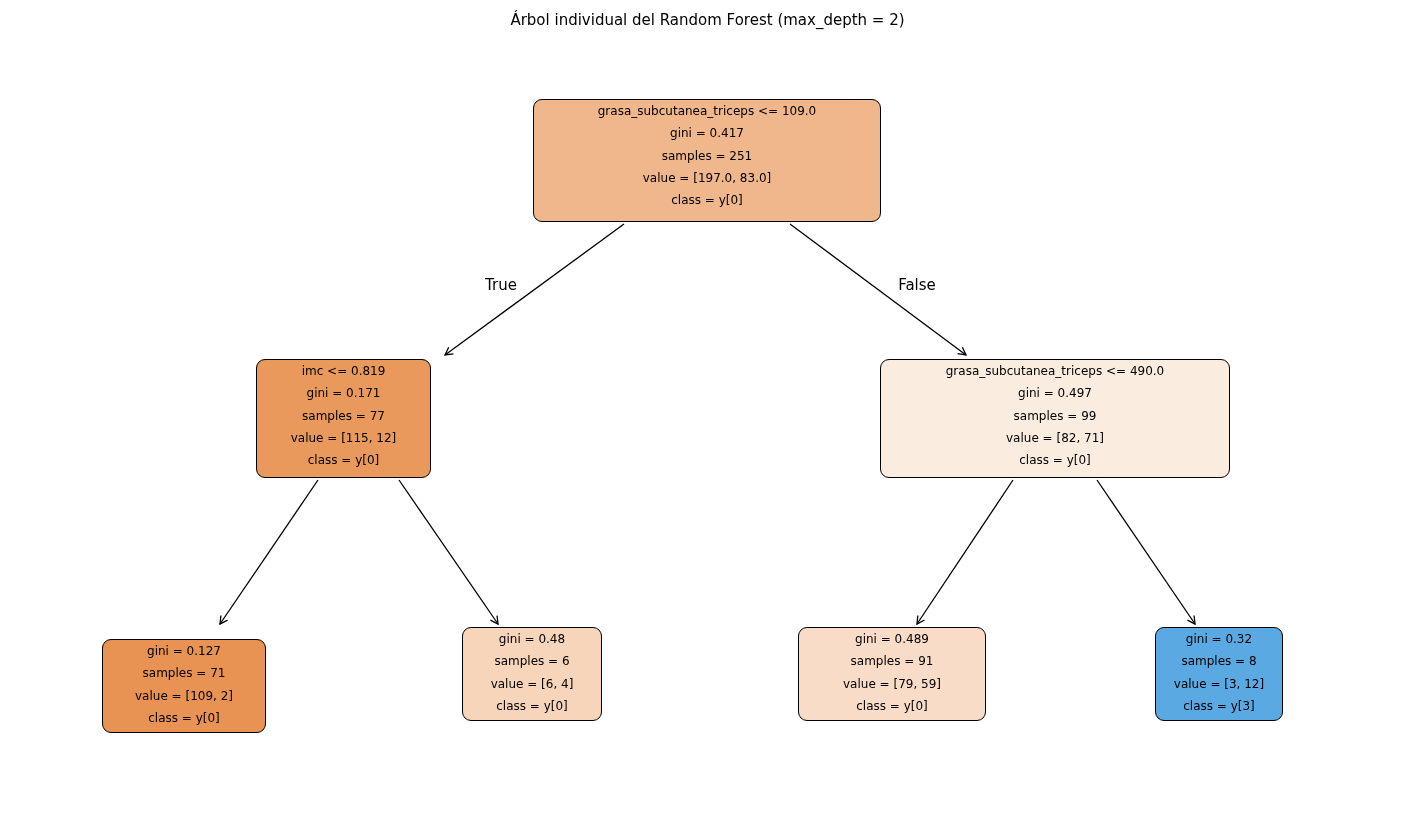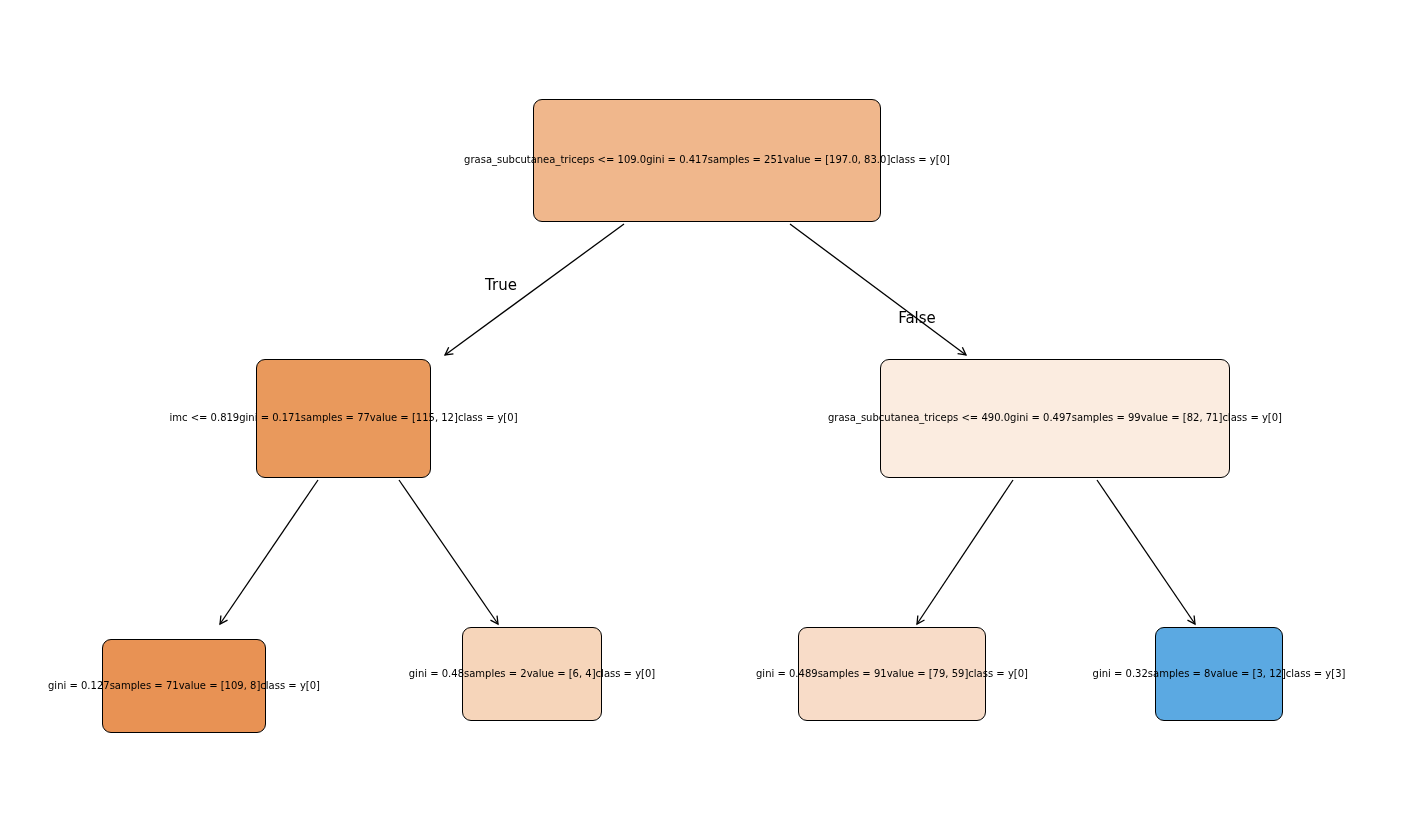--- a/index.html
+++ b/index.html
@@ -30,50 +30,50 @@
     left: 0;
     width: 1415px;
     height: 814px;
   }
   .tree-node {
     position: absolute;
     box-sizing: border-box;
     border: 1.3px solid #000000;
     border-radius: 9px;
     display: flex;
-    flex-direction: row;
+    flex-direction: column;
     align-items: center;
-    justify-content: center;
-    font-size: 10px;
+    font-size: 12px;
     line-height: 22.3px;
     color: #000000;
     text-align: center;
     white-space: nowrap;
   }
   .node-root  { left: 533px; top:  99px; width: 348px; height: 123px; }
   .node-left  { left: 256px; top: 359px; width: 175px; height: 119px; }
   .node-right { left: 880px; top: 359px; width: 350px; height: 119px; }
   .node-leaf1 { left: 102px; top: 627px; width: 164px; height: 94px; }
   .node-leaf2 { left: 462px; top: 627px; width: 140px; height: 94px; }
   .node-leaf3 { left: 798px; top: 627px; width: 188px; height: 94px; }
   .node-leaf4 { left: 1155px; top: 627px; width: 128px; height: 94px; }
   .edge-label {
     position: absolute;
     font-size: 15px;
     color: #000000;
     transform: translate(-50%, -50%);
   }
   .edge-label-true  { left: 501px; top: 285px; }
-  .edge-label-false { left: 917px; top: 285px; margin-top: 33px; }
+  .edge-label-false { left: 917px; top: 285px; }
 </style>
 </head>
 <body>
 
 <div class="canvas">
 
+  <div class="chart-title">Árbol individual del Random Forest (max_depth = 2)</div>
 
   <svg class="edges-svg" viewBox="0 0 1415 814" xmlns="http://www.w3.org/2000/svg">
     <defs>
       <marker id="arrowhead" markerUnits="userSpaceOnUse" markerWidth="14" markerHeight="14" refX="8.5" refY="5" orient="auto">
         <path d="M1,1 L8.5,5 L1,9" fill="none" stroke="#000000" stroke-width="1.3"></path>
       </marker>
     </defs>
     <g stroke="#000000" stroke-width="1.3" fill="none">
       <line x1="624" y1="224" x2="445" y2="355" marker-end="url(#arrowhead)"></line>
       <line x1="790" y1="224" x2="966" y2="355" marker-end="url(#arrowhead)"></line>
@@ -107,27 +107,27 @@
     <div>grasa_subcutanea_triceps &lt;= 490.0</div>
     <div>gini = 0.497</div>
     <div>samples = 99</div>
     <div>value = [82, 71]</div>
     <div>class = y[0]</div>
   </div>
 
   <div class="tree-node node-leaf1" style="background-color: rgb(232, 146, 84); margin-top: 12px;">
     <div>gini = 0.127</div>
     <div>samples = 71</div>
-    <div>value = [109, 8]</div>
+    <div>value = [109, 2]</div>
     <div>class = y[0]</div>
   </div>
 
   <div class="tree-node node-leaf2" style="background-color: rgb(246, 213, 186);">
     <div>gini = 0.48</div>
-    <div>samples = 2</div>
+    <div>samples = 6</div>
     <div>value = [6, 4]</div>
     <div>class = y[0]</div>
   </div>
 
   <div class="tree-node node-leaf3" style="background-color: rgb(248, 220, 200);">
     <div>gini = 0.489</div>
     <div>samples = 91</div>
     <div>value = [79, 59]</div>
     <div>class = y[0]</div>
   </div>

